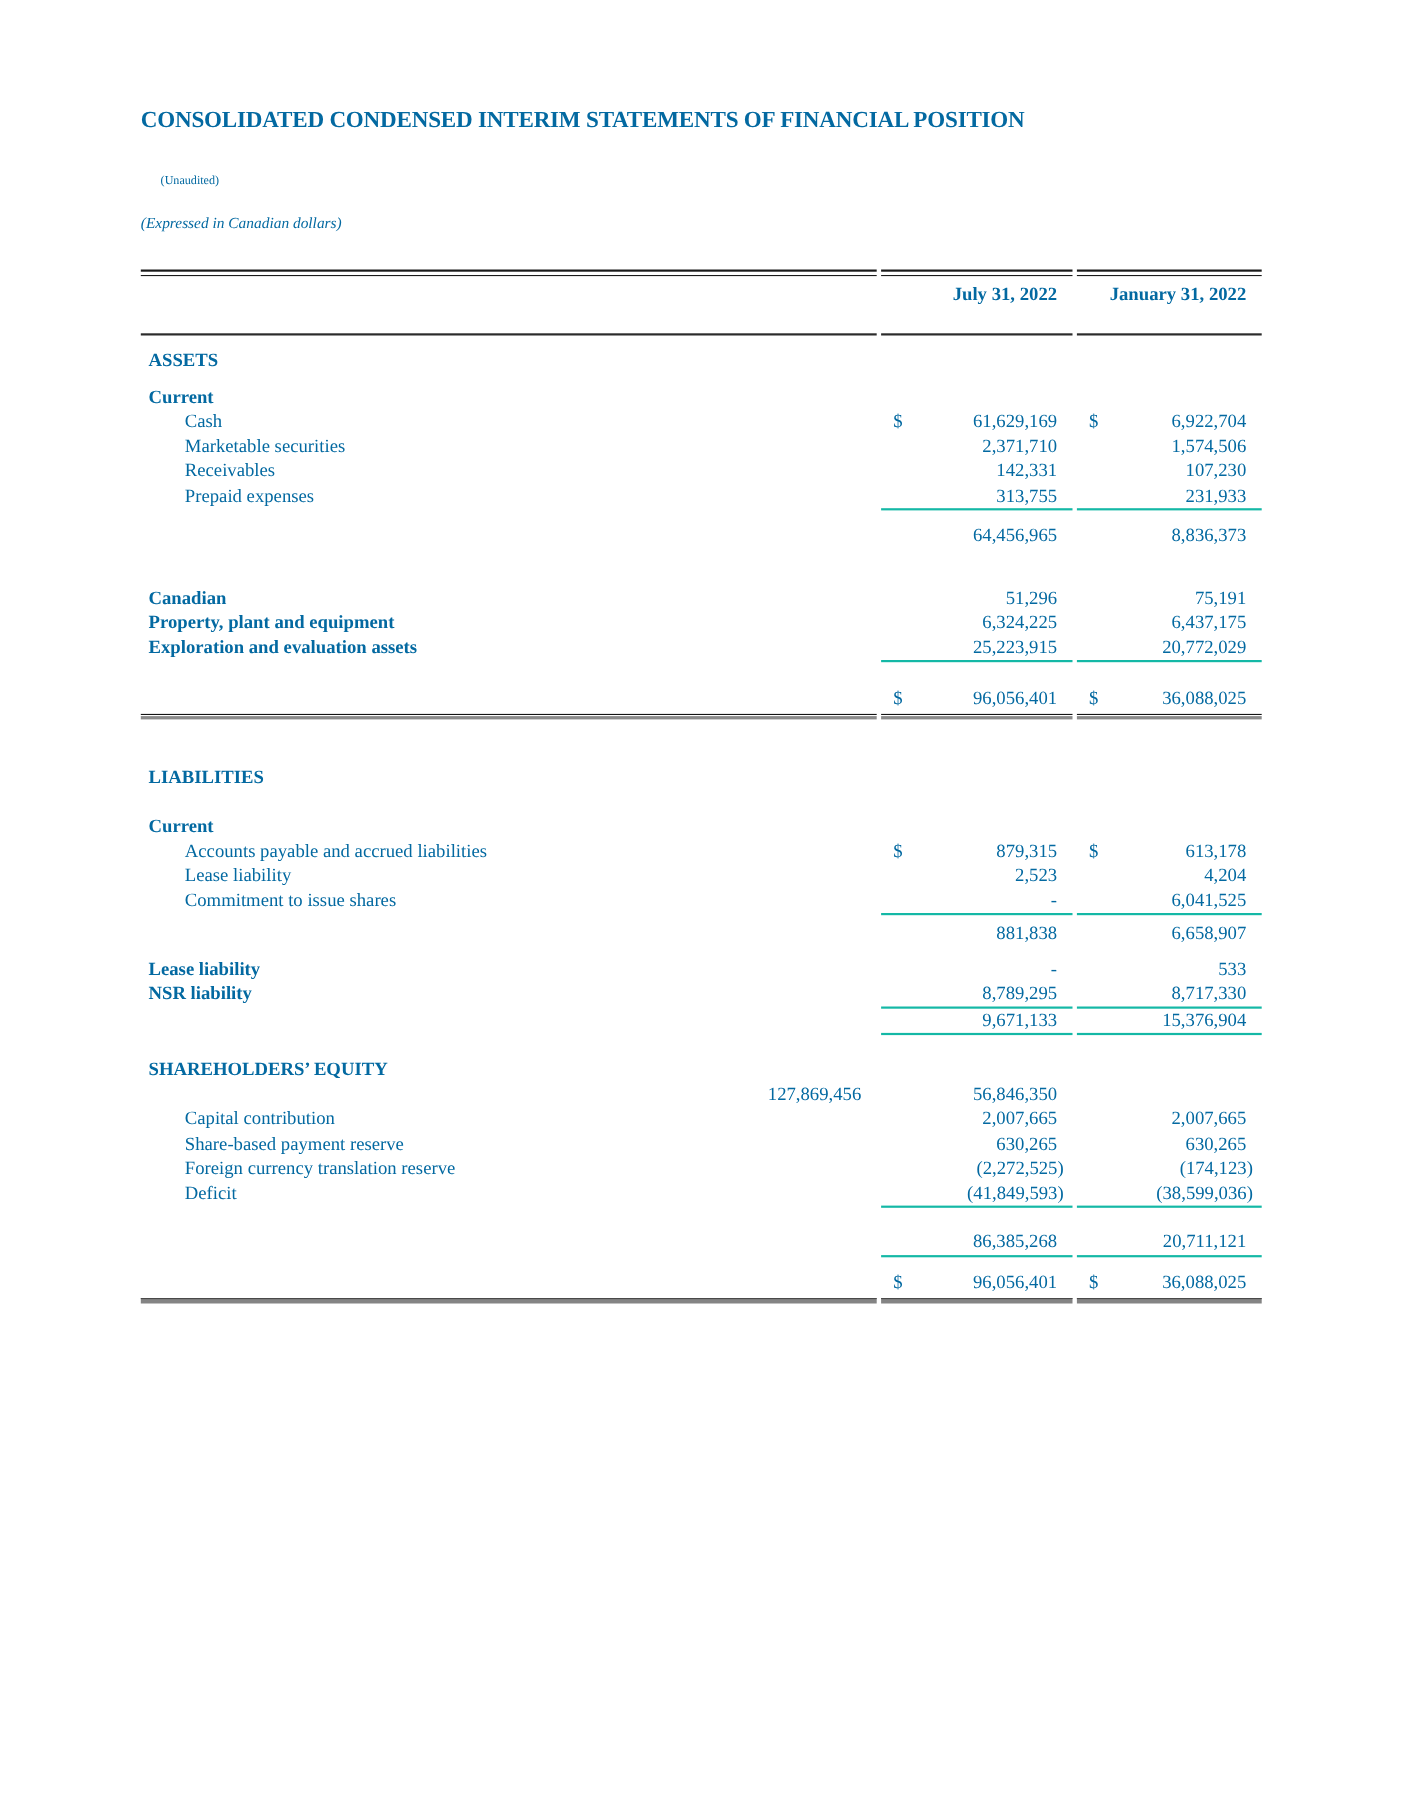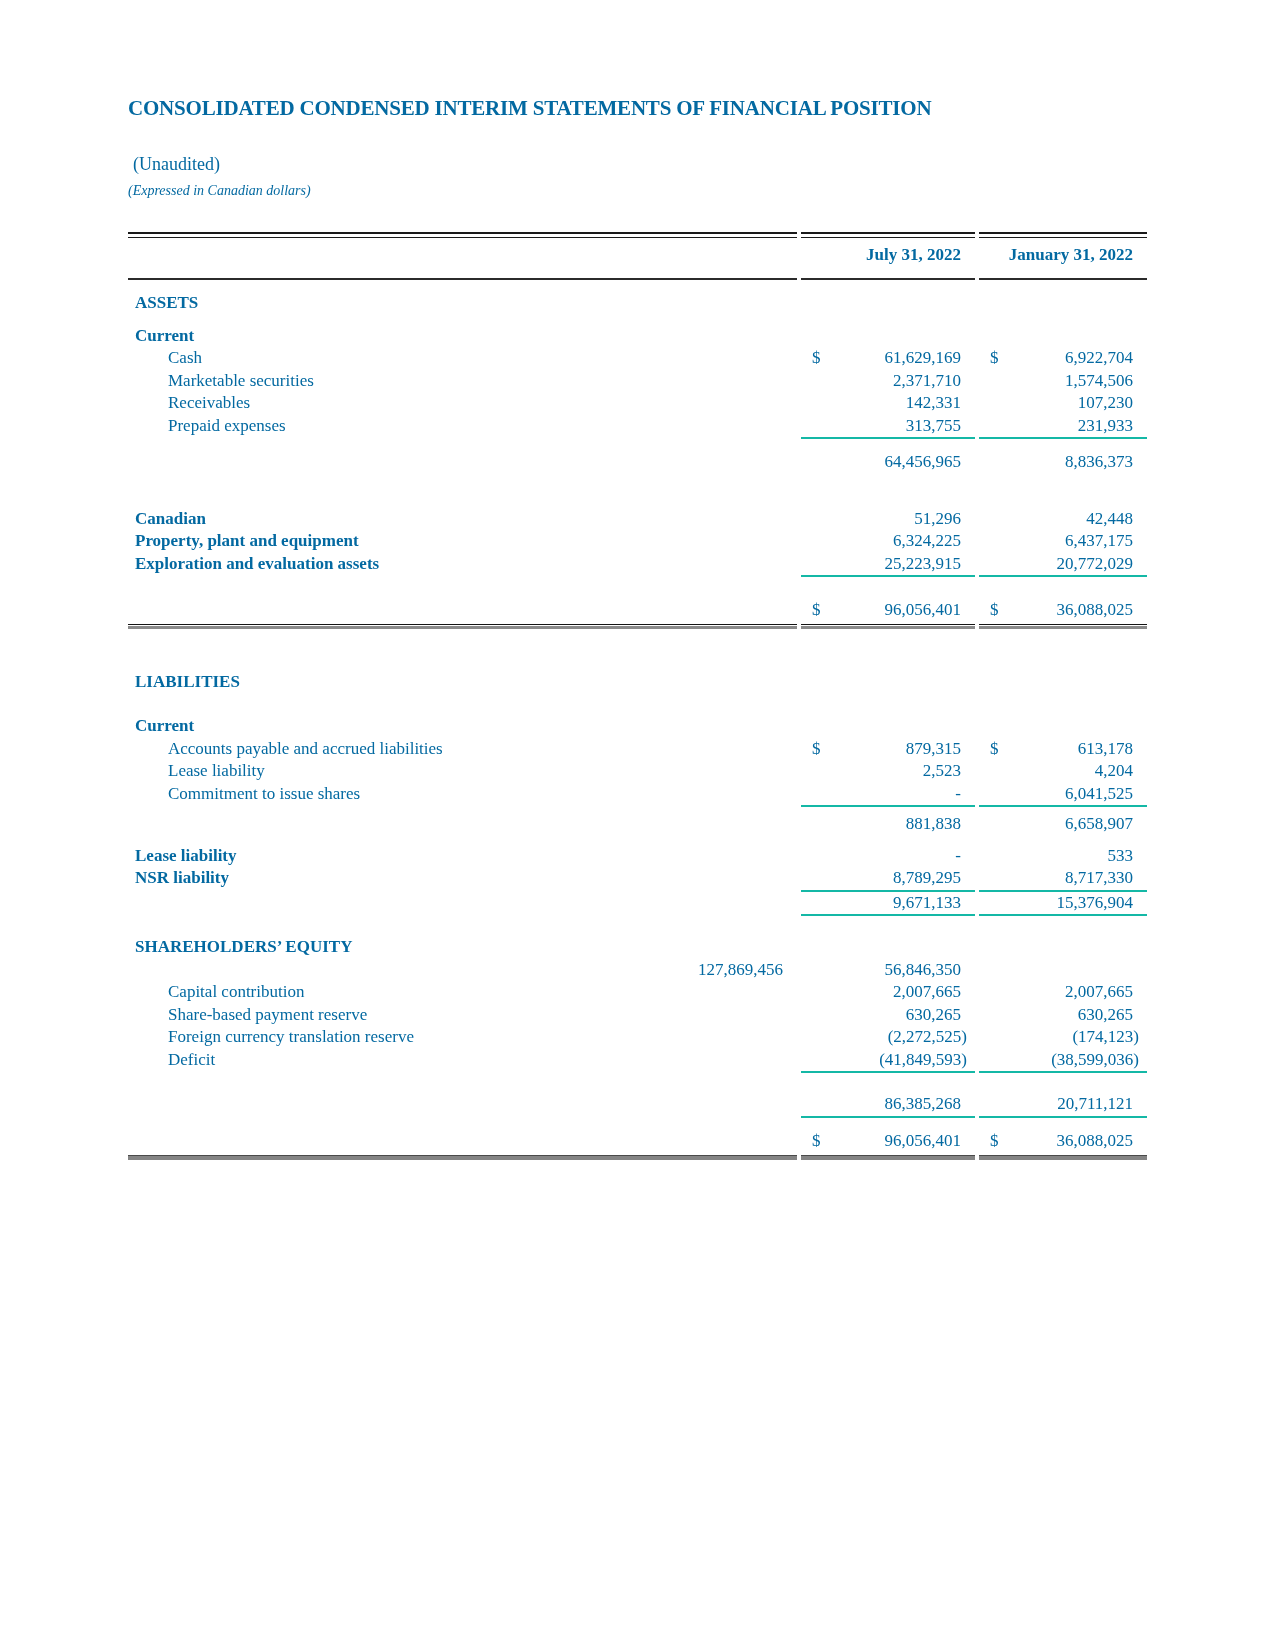--- a/index.html
+++ b/index.html
@@ -14,33 +14,33 @@
     padding: 96px 128px 0 128px;
     overflow: hidden;
   }
   .doc-title {
     font-size: 21px;
     font-weight: bold;
     letter-spacing: -0.2px;
     margin: 0 0 32px 0;
     white-space: nowrap;
   }
-  .doc-sub1 { font-size: 18px; line-height: 22px; margin: 5px; }
+  .doc-sub1 { font-size: 11px; line-height: 22px; margin: 18px; }
   .doc-sub2 { font-size: 14px; line-height: 22px; margin: 0; font-style: italic; }
 
   .fin-table { margin-top: 30px; width: 1019px; }
 
   .hrow, .row, .rule {
     display: grid;
     grid-template-columns: 669px 174px 168px;
     column-gap: 4px;
   }
 
   
-  .hrow { padding: 6px 0 12px 0; }
+  .hrow { padding: 6px 0 24px 0; }
   .hcell {
     font-size: 17px;
     font-weight: bold;
     text-align: right;
     padding-right: 14px;
     line-height: 22px;
     white-space: nowrap;
   }
 
   
@@ -152,21 +152,21 @@
             <span class="num">8,836,373</span>
           </div>
         </div>
         <div class="spacer" style="height: 34px;"></div>
         <div class="row bold">
           <div class="cell label">Canadian</div>
           <div class="cell val">
             <span class="num">51,296</span>
           </div>
           <div class="cell val">
-            <span class="num">42,448</span>
+            <span class="num">75,191</span>
           </div>
         </div>
         <div class="row bold">
           <div class="cell label">Property, plant and equipment</div>
           <div class="cell val">
             <span class="num">6,324,225</span>
           </div>
           <div class="cell val">
             <span class="num">6,437,175</span>
           </div>

